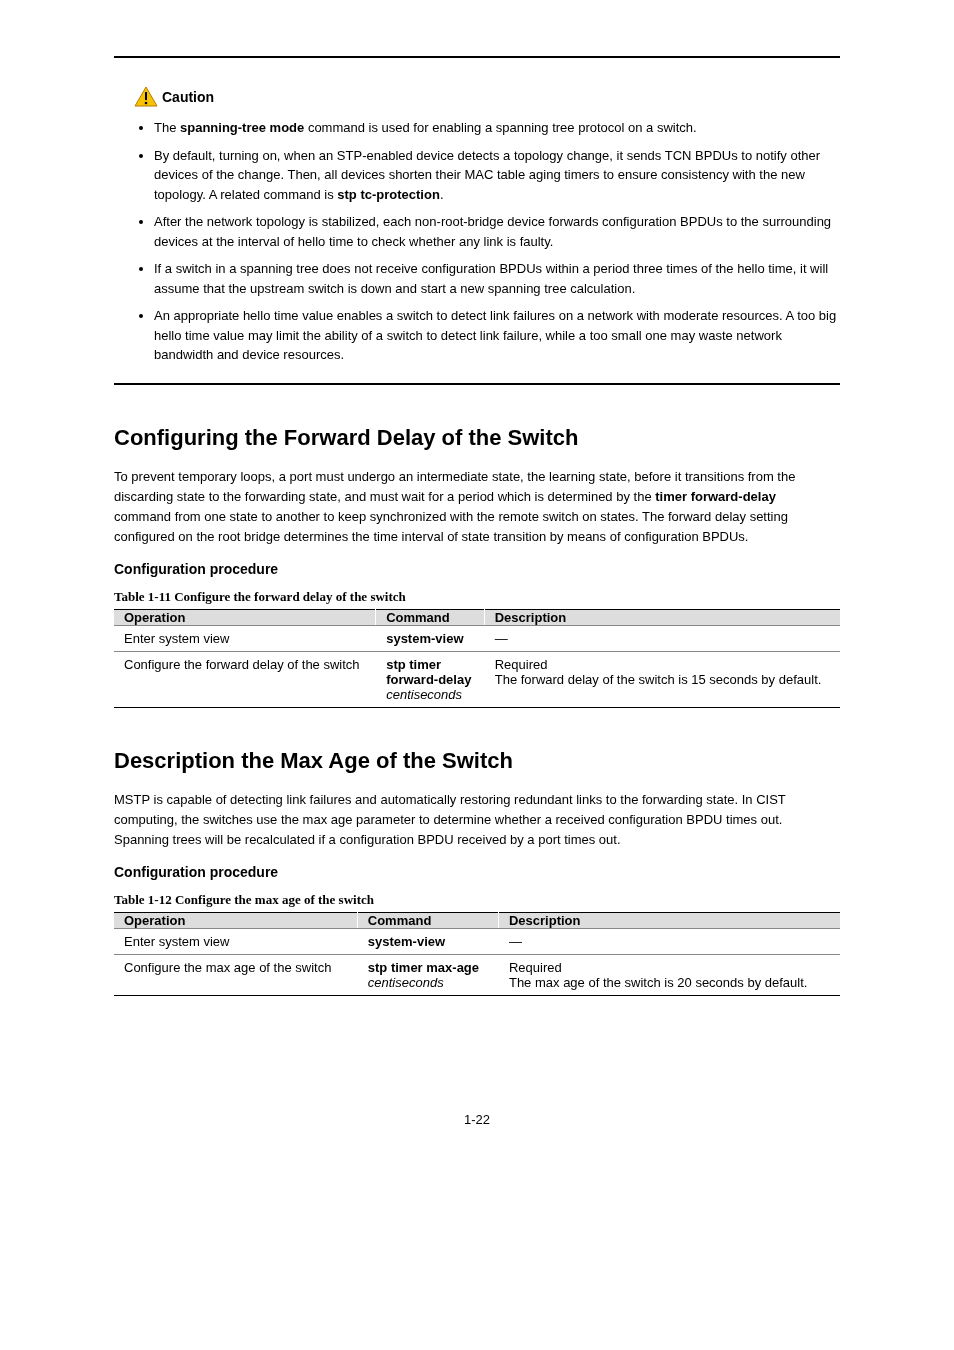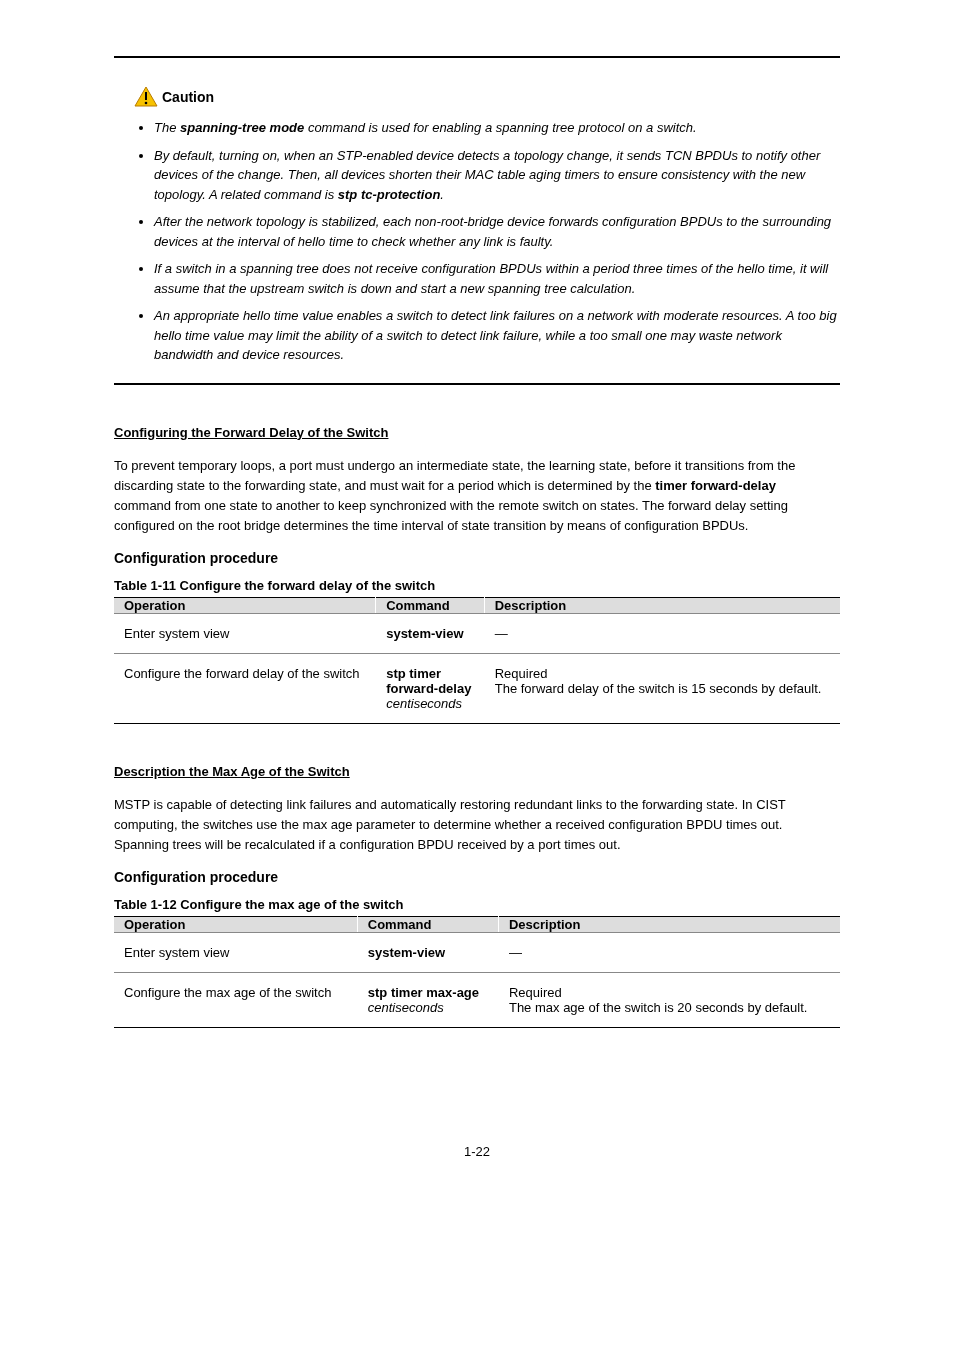--- a/index.html
+++ b/index.html
@@ -30,38 +30,36 @@
     font-weight: bold;
     font-size: 14px;
   }
   .caution-icon {
     width: 24px;
     height: 22px;
   }
   ul.caution-list {
     margin: 0 0 0 20px;
     padding: 0 0 0 20px;
-    font-style: italic;
   }
   ul.caution-list li {
     font-size: 13px;
     line-height: 1.5;
     margin-bottom: 8px;
   }
   .rule-after-caution {
     height: 2px;
     background: #000;
     margin-top: 18px;
     margin-bottom: 40px;
   }
   h2.section-heading {
-    font-size: 13px;
+    font-size: 22px;
     font-weight: bold;
     margin: 0 0 16px 0;
-    text-decoration: underline;
   }
   p.body {
     font-size: 13px;
     line-height: 1.55;
     margin: 0 8px 14px 0;
   }
   h3.subheading {
     font-size: 14px;
     font-weight: bold;
     margin: 13px 0 12px 0;
@@ -81,30 +79,30 @@
     text-align: left;
     padding: 0 10px;
     border-top: 1.5px solid #000;
     border-bottom: 1px solid #888;
     border-right: 1.5px solid #fff;
   }
   table.data-table th:last-child {
     border-right: none;
   }
   table.data-table td {
-    padding: 12px 10px;
+    padding: 5px 10px;
     border-bottom: 1px solid #888;
     vertical-align: top;
     border-right: 1.5px solid transparent;
   }
   table.data-table tr.last-row td {
     border-bottom: 1.5px solid #000;
   }
   .mono {
-    font-family: Liberation Sans, sans-serif;
+    font-family: Liberation Serif, serif;
     font-weight: bold;
   }
   .pagefoot {
     text-align: center;
     font-size: 13px;
     margin-top: 116px;
   }
 </style>
 </head>
 <body>

